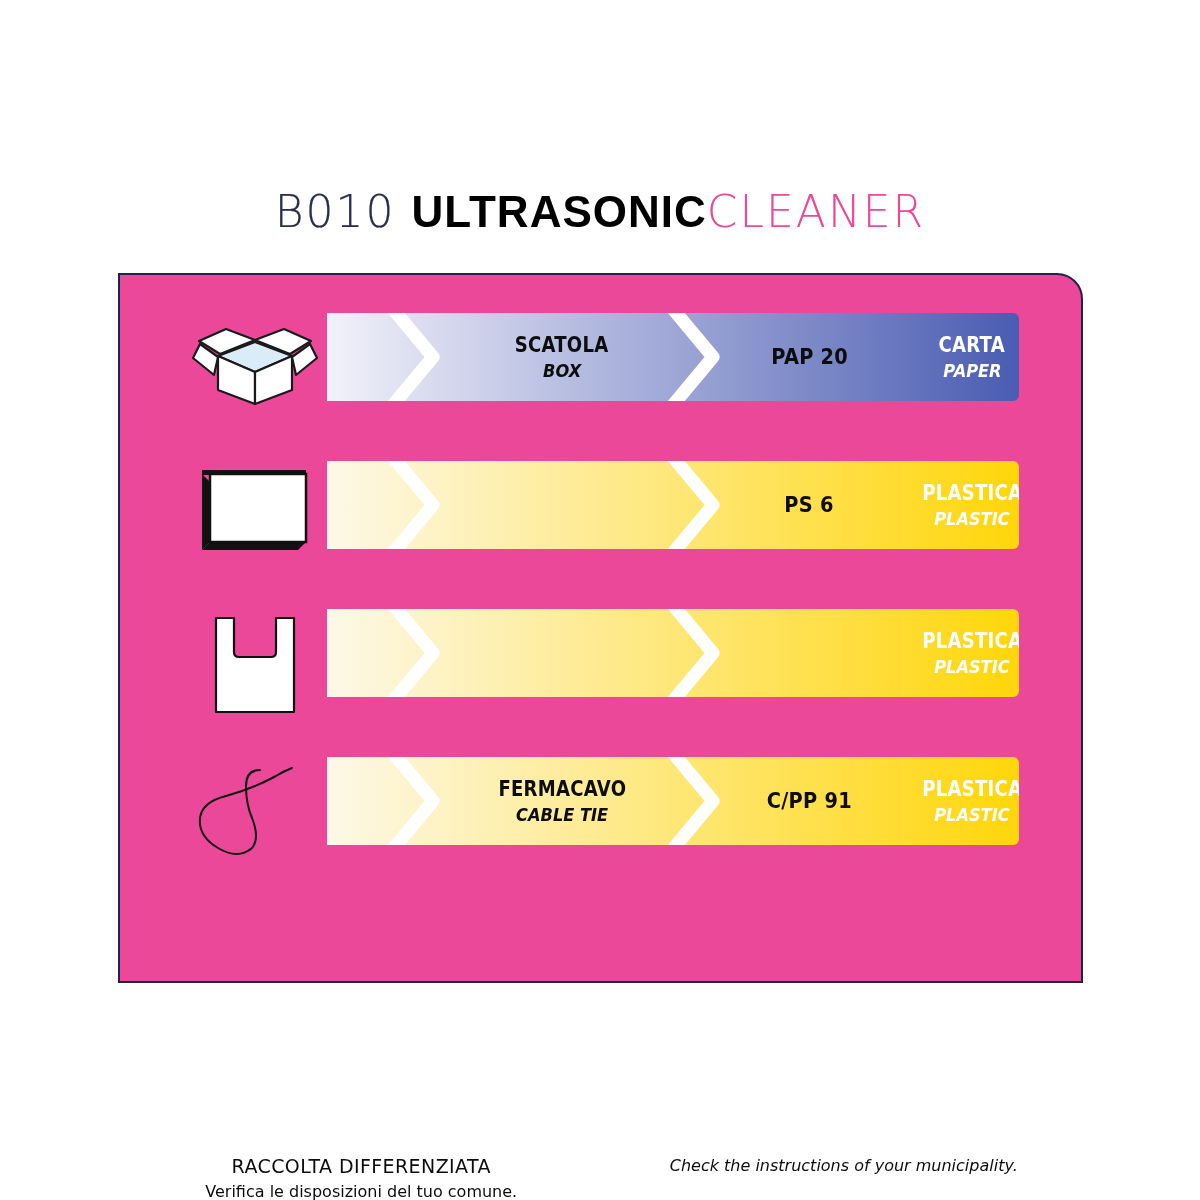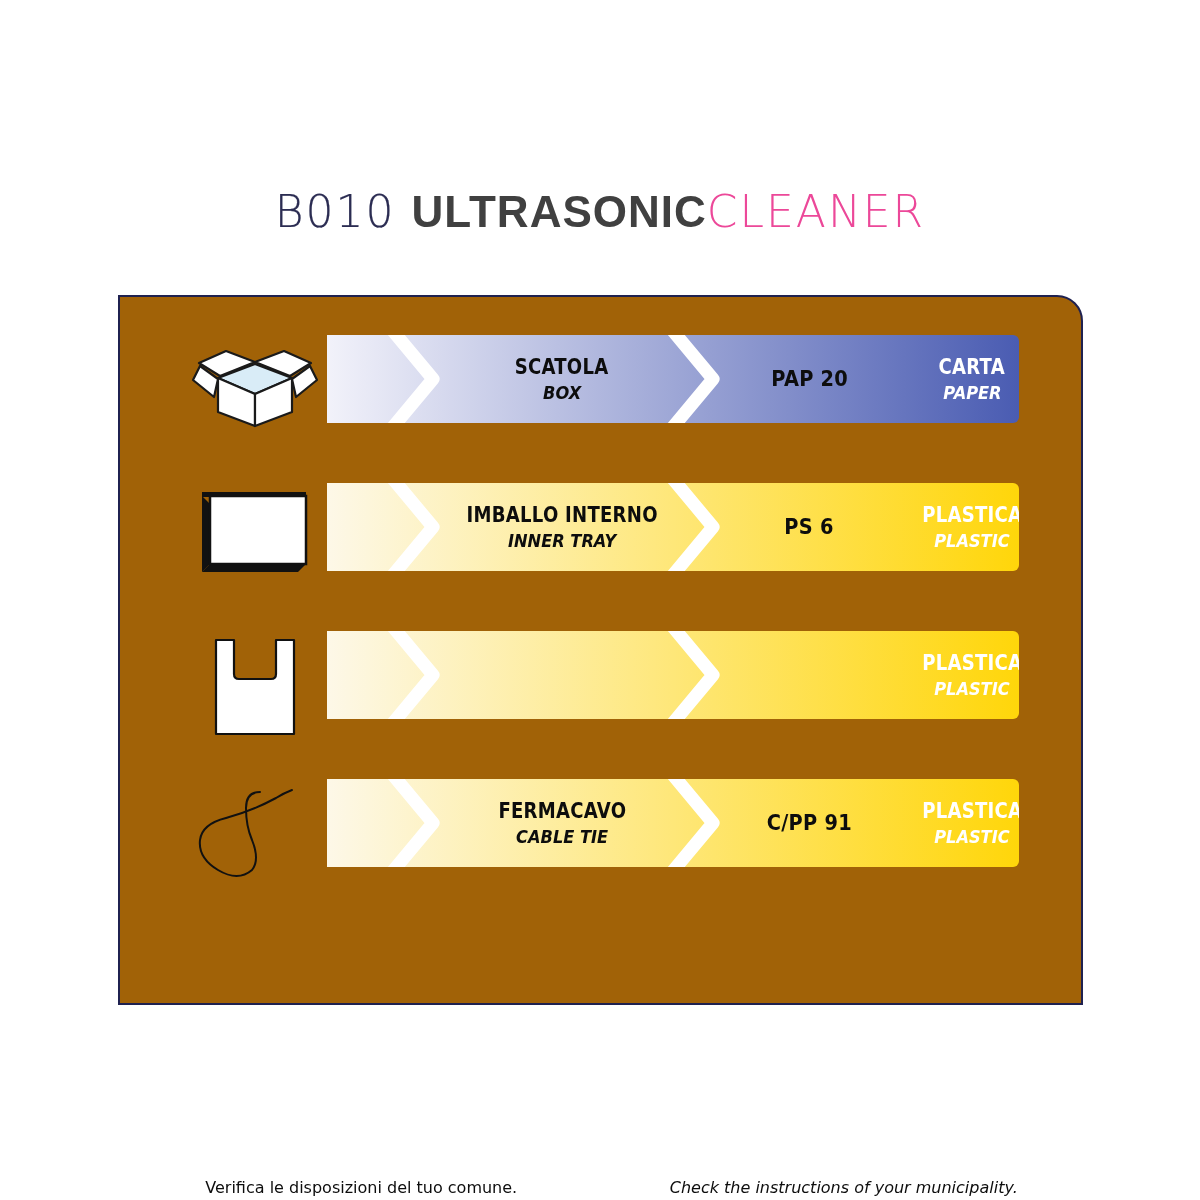--- a/index.html
+++ b/index.html
@@ -30,41 +30,41 @@
     letter-spacing: 2px;
     vertical-align: baseline;
   }
   .title-thin {
     color: #2b2c52;
     font-weight: 300;
     font-family: "DejaVu Sans", sans-serif;
     -webkit-text-stroke: 0.2px #2b2c52;
   }
   .title-bold {
-    color: #404040;
+    color: #000000;
     font-weight: 700;
     letter-spacing: 1px;
   }
   .title-gray {
     color: #ec4899;
     font-weight: 300;
     font-family: "DejaVu Sans", sans-serif;
   }
 
   
   #frame {
     position: absolute;
     left: 118px;
-    top: 295px;
+    top: 273px;
     width: 965px;
     height: 710px;
     border: 2px solid #1f2150;
     border-radius: 0 26px 0 0;
     box-sizing: border-box;
-    background: #a16207;
+    background: #ec4899;
   }
 
   
   .row {
     position: absolute;
     left: 0;
     width: 965px;
     height: 90px;
   }
   .row-icon {
@@ -233,24 +233,20 @@
               <path d="M6,-4 L46,44 L6,92" fill="none" stroke="#ffffff" stroke-width="13" stroke-linejoin="round" stroke-linecap="square"></path>
               <path d="M-20,-4 L-20,92" stroke="#ffffff" stroke-width="0"></path>
             </svg>
           </div>
           <div class="chev" style="left: 340px;">
             <svg width="64" height="88" viewBox="0 0 64 88">
               <path d="M6,-4 L46,44 L6,92" fill="none" stroke="#ffffff" stroke-width="13" stroke-linejoin="round" stroke-linecap="square"></path>
               <path d="M-20,-4 L-20,92" stroke="#ffffff" stroke-width="0"></path>
             </svg>
           </div>
-          <div class="seg seg-a">
-            <div class="seg-main txt-dark" style="color: rgb(13, 13, 13);">IMBALLO INTERNO</div>
-            <div class="seg-sub" style="color: rgb(13, 13, 13);">INNER TRAY</div>
-          </div>
           <div class="seg seg-b">
             <div class="seg-code" style="color: rgb(13, 13, 13);">PS 6</div>
           </div>
           <div class="seg seg-c">
             <div class="seg-main" style="color: rgb(255, 255, 255);">PLASTICA</div>
             <div class="seg-sub" style="color: rgb(255, 255, 255);">PLASTIC</div>
           </div>
         </div>
       </div>
       <div class="row" style="top: 333px;">
@@ -314,20 +310,21 @@
           <div class="seg seg-c">
             <div class="seg-main" style="color: rgb(255, 255, 255);">PLASTICA</div>
             <div class="seg-sub" style="color: rgb(255, 255, 255);">PLASTIC</div>
           </div>
         </div>
       </div>
     </div>
 
   <div id="footer">
     <div class="foot-col it-col">
+      <div class="foot-head">RACCOLTA DIFFERENZIATA</div>
       <div class="foot-line">Verifica le disposizioni del tuo comune.</div>
 
     </div>
     <div class="foot-col en-col">
       <div class="foot-line">Check the instructions of your municipality.</div>
 
     </div>
   </div>
 </div>
 

